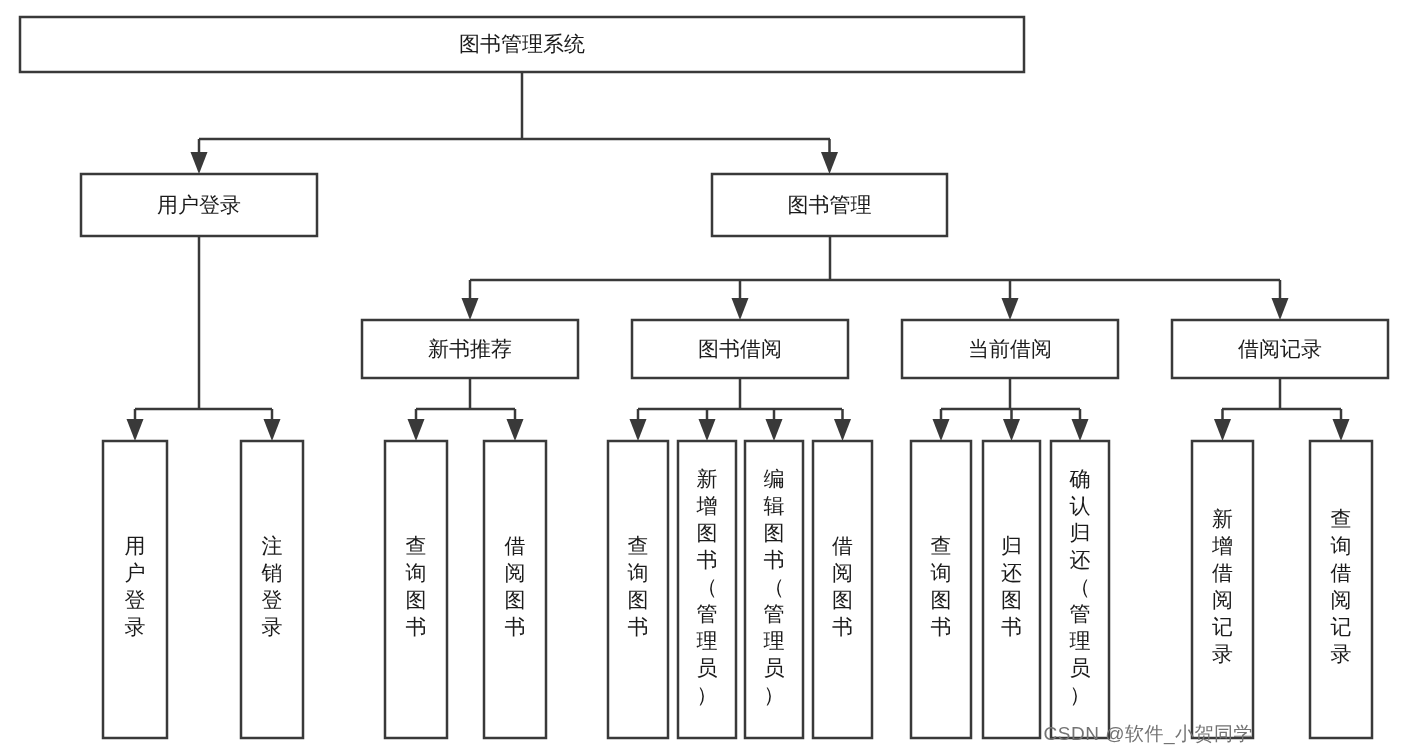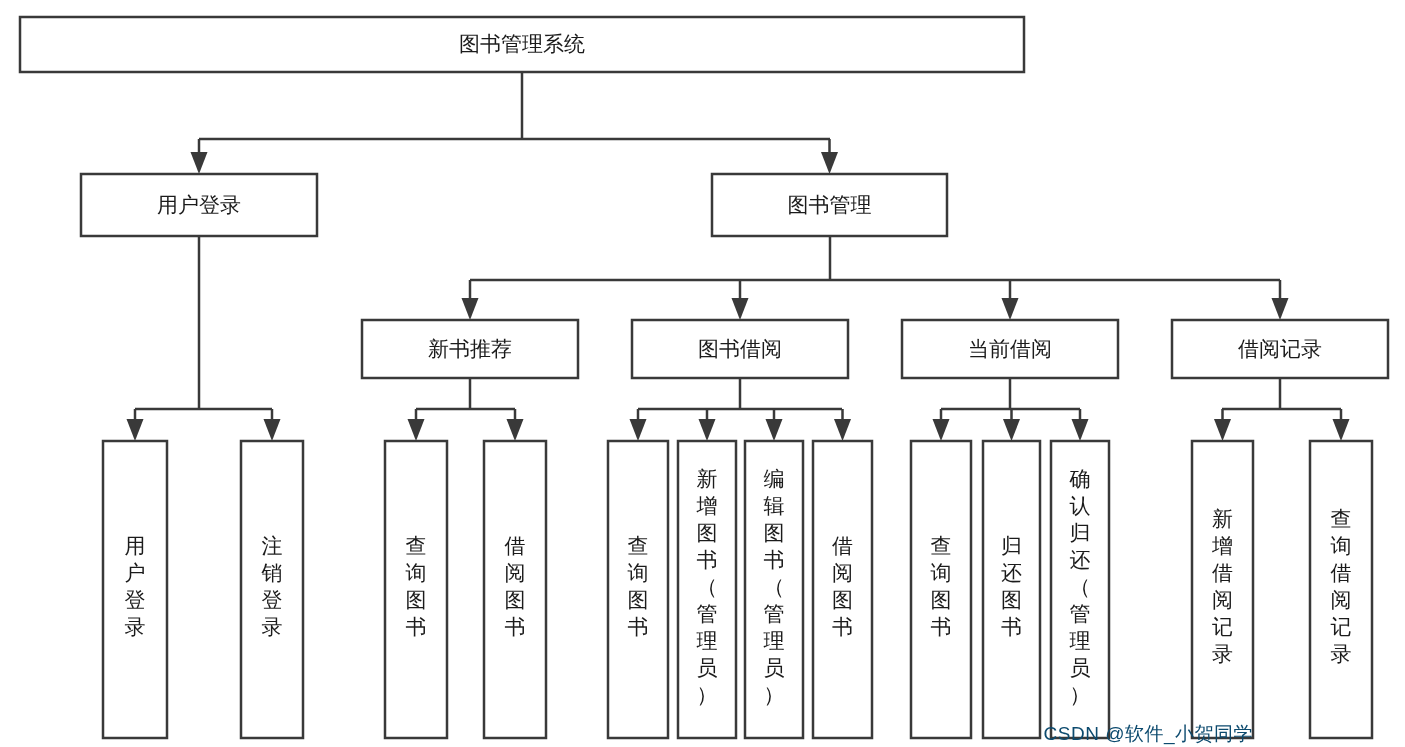--- a/index.html
+++ b/index.html
@@ -51,21 +51,21 @@
     font-size: 21px;
     fill: #1b1b1b;
     text-anchor: middle;
   }
   .watermark {
     position: absolute;
     right: 8px;
     bottom: 4px;
     font-family: "Liberation Sans", "DejaVu Sans", sans-serif;
     font-size: 19px;
-    color: #0c4a6e;
+    color: #737373;
     white-space: nowrap;
     letter-spacing: 0.5px;
   }
 </style>
 </head>
 <body>
 
 <div id="diagram-root">
   <svg class="flow" viewBox="0 0 1405 747" xmlns="http://www.w3.org/2000/svg">
     <g id="connector-layer">

